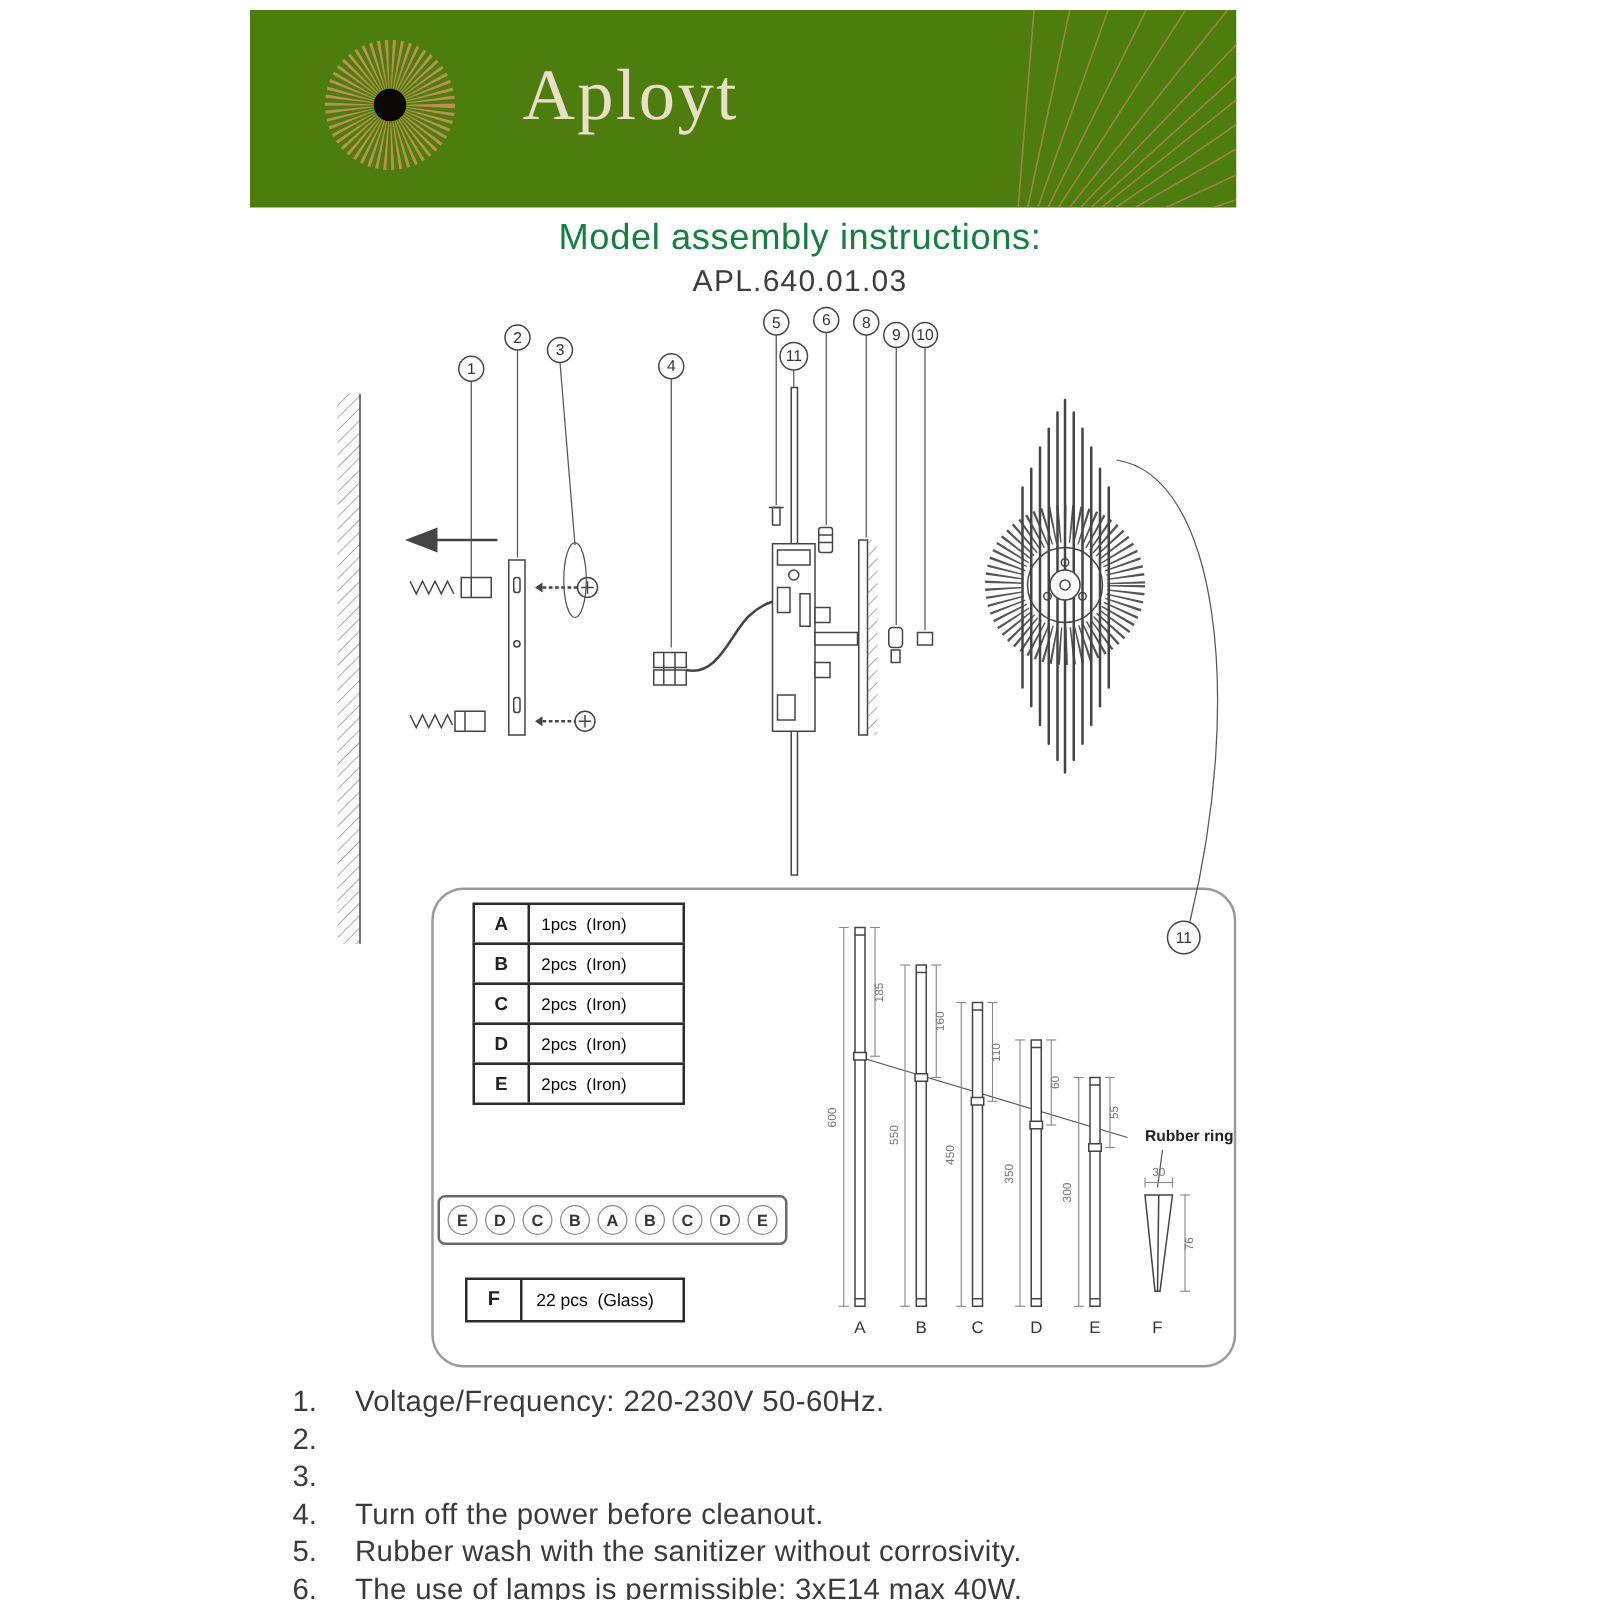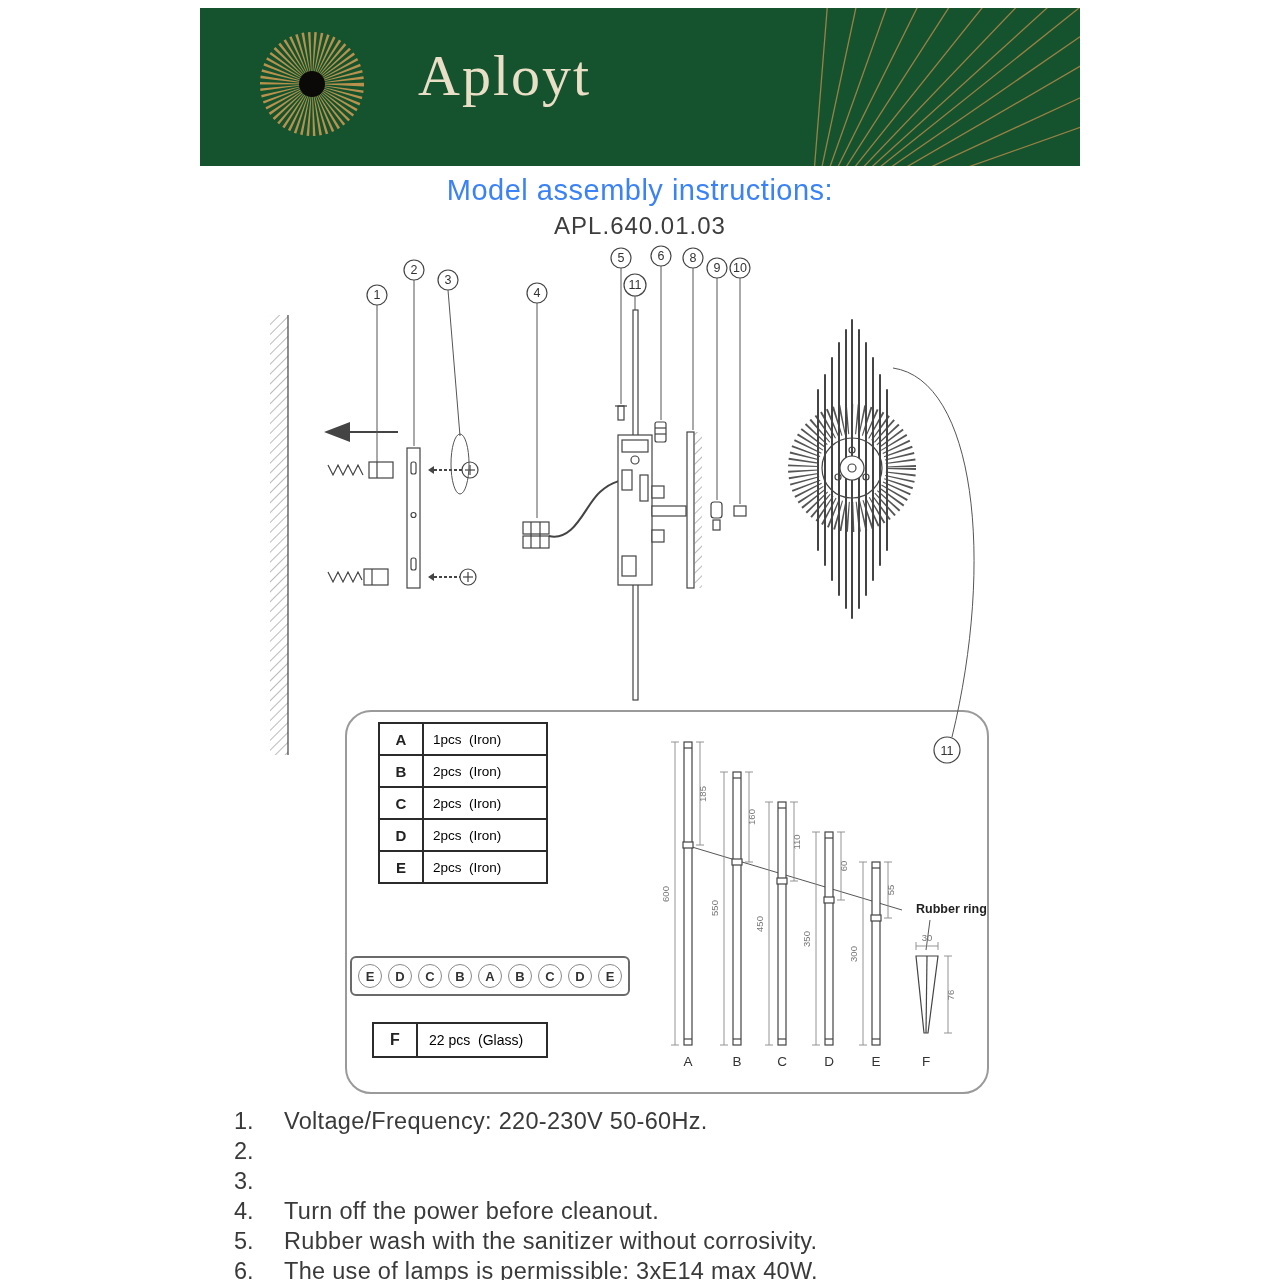--- a/index.html
+++ b/index.html
@@ -1,27 +1,27 @@
 <!DOCTYPE html>
 <html><head>
 <meta charset="utf-8">
 <style>
   html,body{margin:0;padding:0;background:#fff;}
   .page{position:relative;width:1280px;height:1280px;background:#fff;overflow:hidden;
         font-family:"Liberation Sans",sans-serif;color:#3a3a3a;}
 
   
-  .banner{position:absolute;left:200px;top:8px;width:880px;height:158px;background:#14532d;overflow:hidden;}
+  .banner{position:absolute;left:200px;top:8px;width:789px;height:158px;background:#4d7c0f;overflow:hidden;}
   .banner svg{position:absolute;left:0;top:0;}
   .brand{position:absolute;left:218px;top:34px;font-family:"Liberation Serif",serif;
          font-size:58px;color:#e9dec6;letter-spacing:2px;}
 
   
   .title1{position:absolute;left:0;top:174px;width:100%;text-align:center;
-          font-size:29px;font-weight:500;color:#3b82f6;letter-spacing:.5px;}
+          font-size:29px;font-weight:500;color:#15803d;letter-spacing:.5px;}
   .title2{position:absolute;left:0;top:212px;width:100%;text-align:center;
           font-size:24px;font-weight:500;color:#3d3d3d;letter-spacing:1px;}
 
   
   .panel{position:absolute;left:345px;top:710px;width:640px;height:380px;
          border:2px solid #9a9a9a;border-radius:26px;background:#fff;}
 
   
   .parts-table{position:absolute;left:378px;top:722px;}
   .prow{display:flex;width:166px;height:30px;border:2px solid #2b2b2b;margin-top:-2px;background:#fff;}

